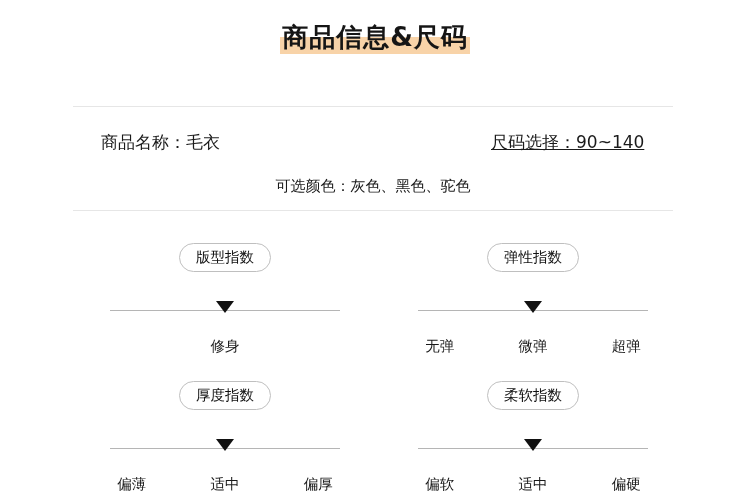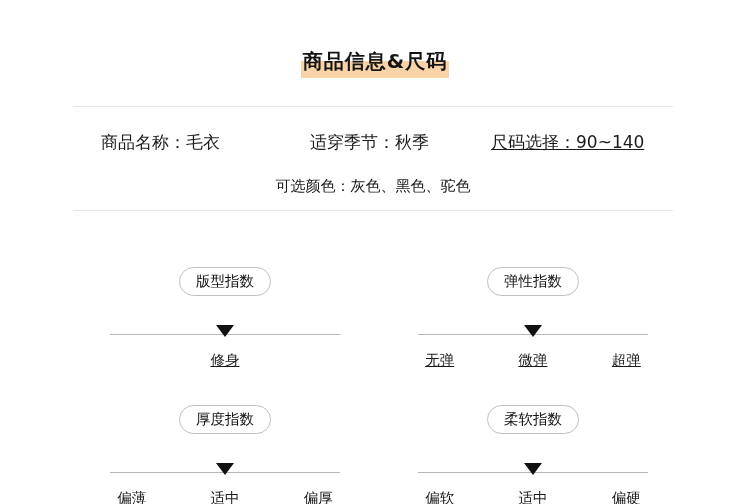--- a/index.html
+++ b/index.html
@@ -20,27 +20,26 @@
   .title-wrap {
     position: absolute;
     left: 0;
     top: 22px;
     width: 750px;
     text-align: center;
   }
   .title-text {
     position: relative;
     display: inline-block;
-    font-size: 20px;
+    font-size: 26px;
     font-weight: bold;
     letter-spacing: 1px;
     line-height: 30px;
     color: #151515;
     padding: 0 2px;
-    margin-top: 24px;
   }
   .title-text .hl {
     position: absolute;
     left: 0;
     right: 0;
     bottom: -2px;
     height: 17px;
     background: #f8d3a8;
     z-index: 0;
   }
@@ -100,21 +99,20 @@
     width: 280px;
   }
   .idx.c-left  { left: 85px; }
   .idx.c-right { left: 393px; }
   .idx.r-top    { top: 243px; }
   .idx.r-bottom { top: 381px; }
 
   .pill-row {
     text-align: center;
     height: 30px;
-    margin-top: 24px;
   }
   .pill {
     display: inline-block;
     border: 1px solid #bfbfbf;
     border-radius: 15px;
     padding: 4px 16px 5px 16px;
     font-size: 14.5px;
     line-height: 18px;
     color: #111;
     background: #fff;
@@ -141,22 +139,21 @@
     margin-left: -9px;
     width: 0;
     height: 0;
     border-left: 9px solid transparent;
     border-right: 9px solid transparent;
     border-top: 12px solid #111111;
   }
 
   .scale-labels {
     display: flex;
-    margin-top: 14px;
-    text-decoration: underline;
+    margin-top: 24px;
   }
   .scale-labels span {
     flex: 1 1 0;
     text-align: center;
     font-size: 14.5px;
     line-height: 20px;
     color: #1a1a1a;
     white-space: nowrap;
   }
 </style>
@@ -168,21 +165,20 @@
     <span class="hl"></span>
     <span class="tx">商品信息&amp;尺码</span>
   </div>
 </div>
 
 <div class="divider top"></div>
 <div class="divider bottom"></div>
 
 <div class="info-row-1">
   <span class="info-item i1">商品名称：毛衣</span>
-  <span class="info-item i2">适穿季节：秋季</span>
   <span class="info-item i3">尺码选择：90~140</span>
 </div>
 
 <div class="info-row-2">
   <span class="info-center">可选颜色：灰色、黑色、驼色</span>
 </div>
 
 <div class="idx c-left r-top">
   <div class="pill-row">
     <span class="pill">版型指数</span>

